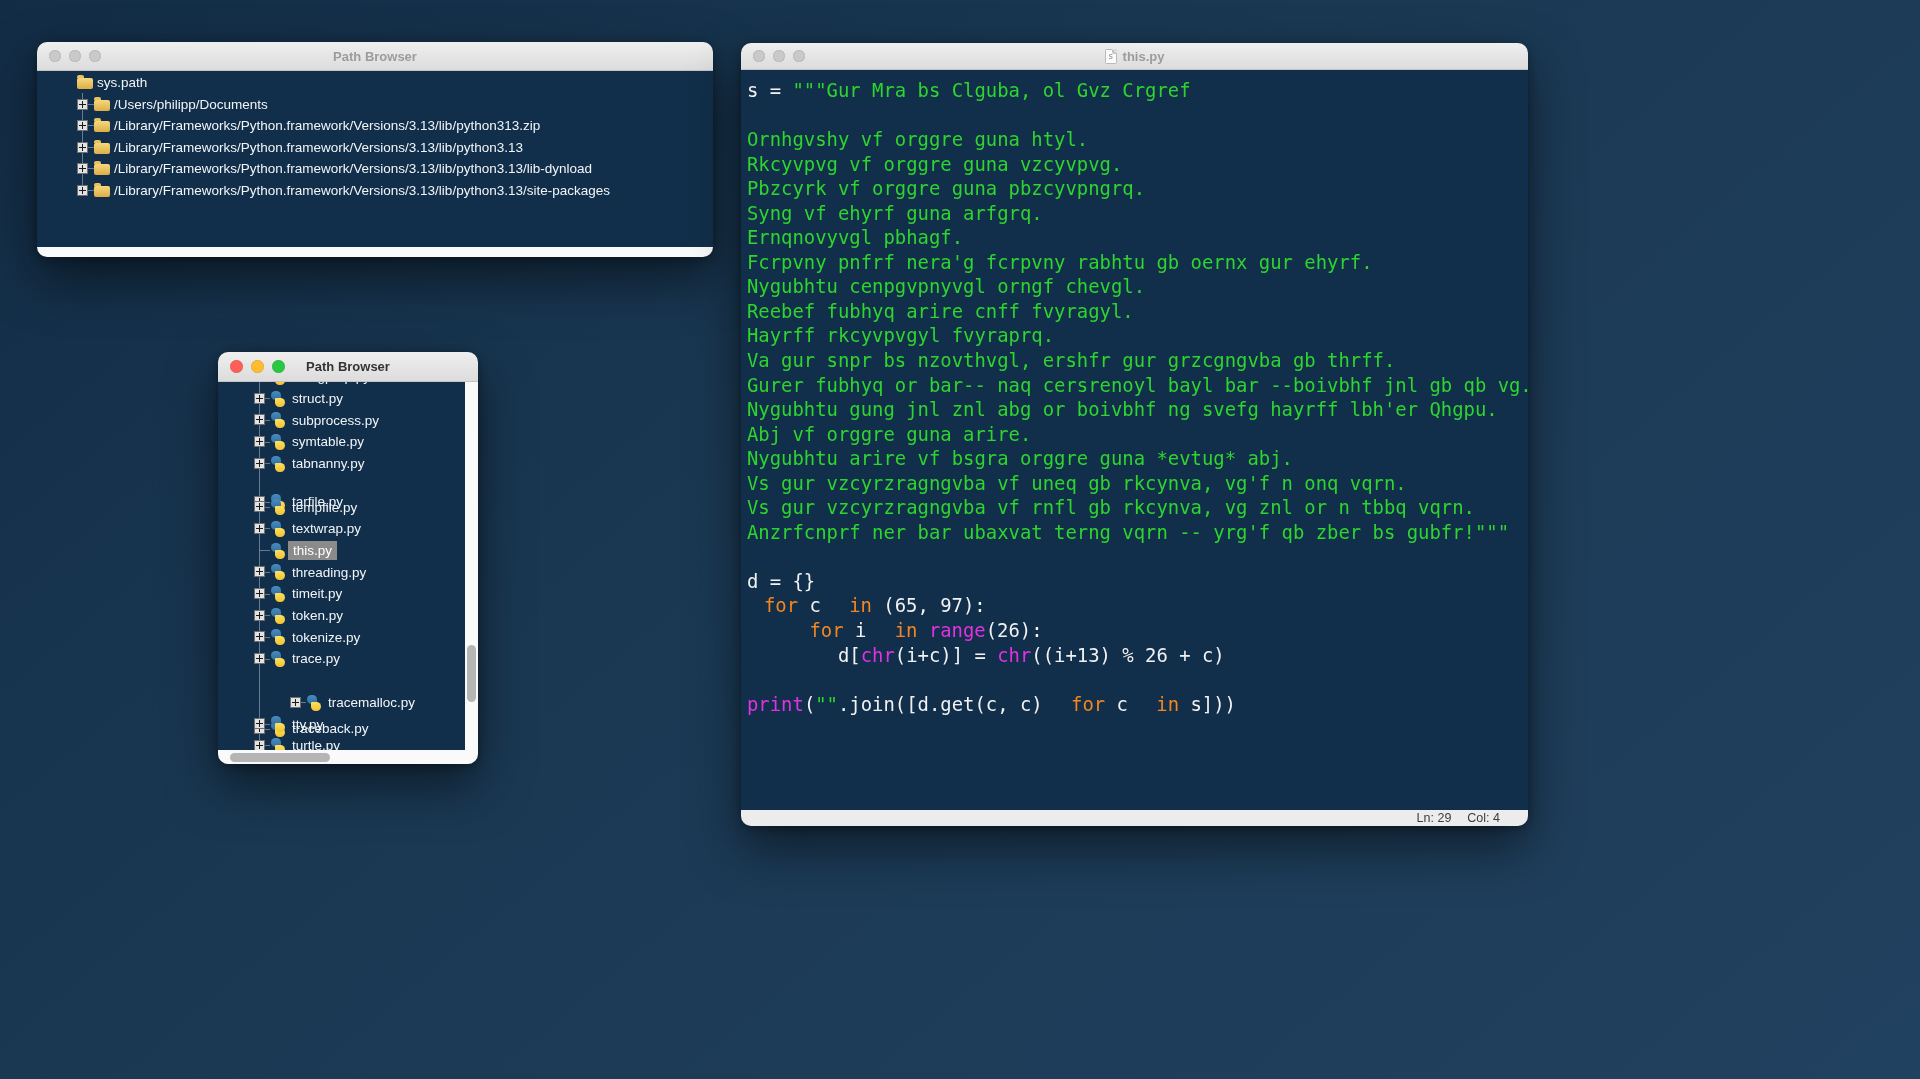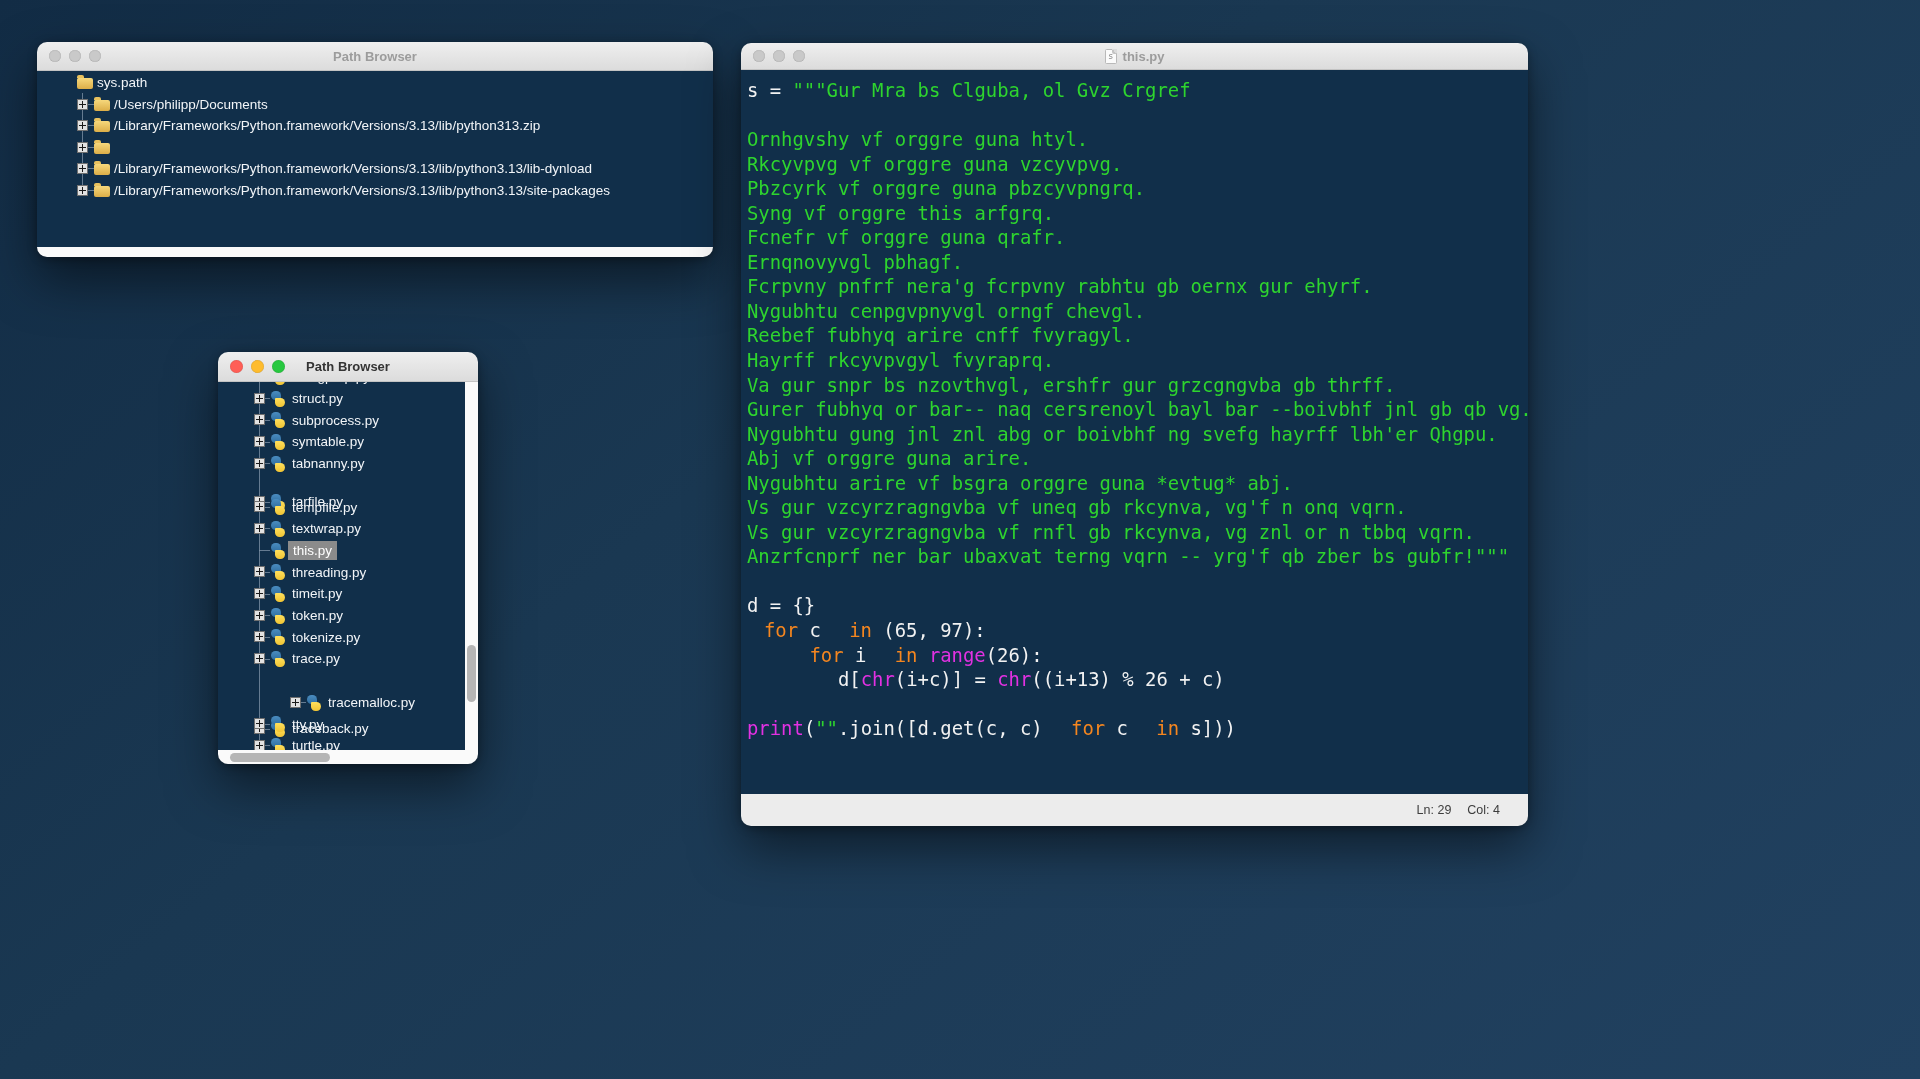--- a/index.html
+++ b/index.html
@@ -89,21 +89,21 @@
   .docicon{ width:12px; height:15px; background:#fbfbfb; border:1px solid #b9b9b9; border-radius:1.5px;
             position:relative; }
   .docicon::before{ content:""; position:absolute; right:-1px; top:-1px; width:5px; height:5px;
                     background:linear-gradient(225deg,#dcdcdc 50%,#c4c4c4 50%); border-radius:0 0 0 2px; }
   .docicon::after{ content:"s"; position:absolute; left:2.5px; top:1px; font-size:9px; color:#8a8a8a;
                    font-family:"DejaVu Sans Mono", monospace; }
   .code{ font-family:"DejaVu Sans Mono", monospace; font-size:18.9px; }
   .cl{ height:24.55px; line-height:24.55px; white-space:pre; }
   .tok-n{ color:var(--norm); } .tok-s{ color:var(--str); }
   .tok-k{ color:var(--kw);margin-left:17px; } .tok-b{ color:var(--blt); }
-  .statusbar{ position:absolute; left:0; right:0; bottom:0; height:32px; background:#ececec;
+  .statusbar{ position:absolute; left:0; right:0; bottom:0; height:16px; background:#ececec;
               border-radius:0 0 10px 10px; display:flex; align-items:center; justify-content:flex-end;
               gap:16px; padding-right:28px; font-size:12.5px; color:#3d3d3d; }
 </style>
 </head>
 <body>
 
 <div>
 
   <section class="window w1">
     <div class="titlebar">
@@ -129,20 +129,21 @@
         <div class="trow" style="top: 44px;">
           <span class="hline"></span>
           <span class="expander"></span>
           <span class="folder child"></span>
           <span class="tlabel child">/Library/Frameworks/Python.framework/Versions/3.13/lib/python313.zip</span>
         </div>
         <div class="trow" style="top: 65.5px;">
           <span class="hline"></span>
           <span class="expander"></span>
           <span class="folder child"></span>
+          <span class="tlabel child">/Library/Frameworks/Python.framework/Versions/3.13/lib/python3.13</span>
         </div>
         <div class="trow" style="top: 87px;">
           <span class="hline"></span>
           <span class="expander"></span>
           <span class="folder child"></span>
           <span class="tlabel child">/Library/Frameworks/Python.framework/Versions/3.13/lib/python3.13/lib-dynload</span>
         </div>
         <div class="trow" style="top: 108.5px;">
           <span class="hline"></span>
           <span class="expander"></span>
@@ -289,22 +290,21 @@
         <span class="docicon"></span>
         <span class="title">this.py</span>
       </span>
     </div>
     <div class="content code" id="code">
         <div class="cl"><span class="tok-n">s = </span><span class="tok-s">"""Gur Mra bs Clguba, ol Gvz Crgref</span></div>
         <div class="cl"></div>
         <div class="cl"><span class="tok-s">Ornhgvshy vf orggre guna htyl.</span></div>
         <div class="cl"><span class="tok-s">Rkcyvpvg vf orggre guna vzcyvpvg.</span></div>
         <div class="cl"><span class="tok-s">Pbzcyrk vf orggre guna pbzcyvpngrq.</span></div>
-        <div class="cl"><span class="tok-s">Syng vf orggre this arfgrq.</span></div>
-        <div class="cl"><span class="tok-s">Fcnefr vf orggre guna qrafr.</span></div>
+        <div class="cl"><span class="tok-s">Syng vf ehyrf guna arfgrq.</span></div>
         <div class="cl"><span class="tok-s">Ernqnovyvgl pbhagf.</span></div>
         <div class="cl"><span class="tok-s">Fcrpvny pnfrf nera'g fcrpvny rabhtu gb oernx gur ehyrf.</span></div>
         <div class="cl"><span class="tok-s">Nygubhtu cenpgvpnyvgl orngf chevgl.</span></div>
         <div class="cl"><span class="tok-s">Reebef fubhyq arire cnff fvyragyl.</span></div>
         <div class="cl"><span class="tok-s">Hayrff rkcyvpvgyl fvyraprq.</span></div>
         <div class="cl"><span class="tok-s">Va gur snpr bs nzovthvgl, ershfr gur grzcgngvba gb thrff.</span></div>
         <div class="cl"><span class="tok-s">Gurer fubhyq or bar-- naq cersrenoyl bayl bar --boivbhf jnl gb qb vg.</span></div>
         <div class="cl"><span class="tok-s">Nygubhtu gung jnl znl abg or boivbhf ng svefg hayrff lbh'er Qhgpu.</span></div>
         <div class="cl"><span class="tok-s">Abj vf orggre guna arire.</span></div>
         <div class="cl"><span class="tok-s">Nygubhtu arire vf bsgra orggre guna *evtug* abj.</span></div>

